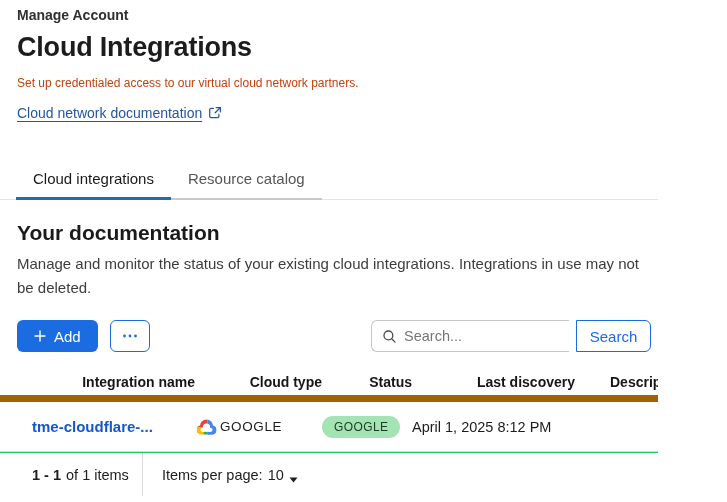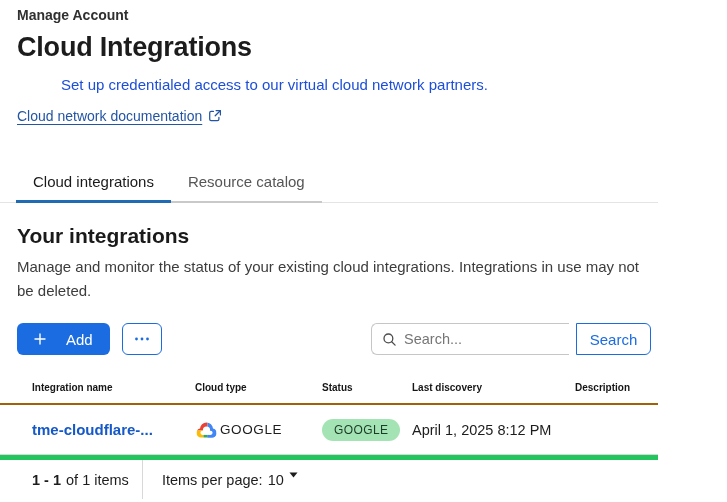--- a/index.html
+++ b/index.html
@@ -4,67 +4,67 @@
 <style>
   * { box-sizing: border-box; margin: 0; padding: 0; }
   html, body { background: #fff; }
   body { font-family: "Liberation Sans", sans-serif; color: #161616; }
   .page { width: 658px; height: 502px; background: #fff; overflow: hidden; position: relative; }
 
   
   .header { padding: 7px 17px 0; }
   .eyebrow { font-size: 14px; font-weight: 600; color: #303030; }
   .page-title { font-size: 27px; font-weight: 700; color: #1c1c1c; margin-top: 9px; letter-spacing: -0.2px; }
-  .page-desc { font-size: 15px; color: #1d4ed8; margin-top: 13px; margin-left: 44px; }
+  .page-desc { font-size: 12px; color: #c2410c; margin-top: 13px; }
   .doc-link { display: inline-flex; align-items: center; gap: 6px; margin-top: 15px;
               color: #2355a4; font-size: 14px; text-decoration: underline; text-underline-offset: 3px; cursor: pointer; }
 
   
   .tabs { display: flex; align-items: flex-end; margin-top: 36px; border-bottom: 1px solid #e4e4e4; padding-left: 16px; }
   .tab { font-size: 15px; padding: 12px 17px 10px; margin-bottom: -1px; cursor: pointer; }
   .tab.active { color: #1a1a1a; border-bottom: 3px solid #1f6cb5; }
   .tab.inactive { color: #565656; border-bottom: 2px solid #c9c9c9; padding-bottom: 11px; }
 
   
   .section-title { font-size: 21px; font-weight: 700; color: #1a1a1a; margin: 21px 17px 0; }
   .section-desc { font-size: 15px; color: #3d3d3d; line-height: 24px; margin: 7px 17px 0; max-width: 700px; }
 
   
   .toolbar { display: flex; justify-content: space-between; align-items: center; margin: 20px 7px 0 17px; height: 32px; }
   .toolbar-left { display: flex; align-items: center; gap: 12px; }
   .add-btn { height: 32px; background: #1b6ce1; border: none; border-radius: 6px; color: #fff;
-             font-family: inherit; font-size: 15px; padding: 0 17px; display: inline-flex; align-items: center; gap: 20px; cursor: pointer; }
+             font-family: inherit; font-size: 15px; padding: 0 17px; display: inline-flex; align-items: center; gap: 8px; cursor: pointer; }
   .overflow-btn { width: 40px; height: 32px; background: #fff; border: 1px solid #1b6ce1; border-radius: 6px;
                   display: inline-flex; align-items: center; justify-content: center; cursor: pointer; }
   .search-group { display: flex; height: 32px; width: 280px; gap: 7px; }
   .search-box { flex: 1; display: flex; align-items: center; gap: 7px; border: 1px solid #c6c6c6; border-right: none;
                 border-radius: 6px 0 0 6px; padding: 0 8px 0 10px; background: #fff; }
   .search-box input { border: none; outline: none; width: 100%; font-family: inherit; font-size: 14.5px; color: #161616; background: transparent; }
   .search-box input::placeholder { color: #767676; }
   .search-btn { width: 75px; background: #fff; border: 1px solid #1b6ce1; border-radius: 0 6px 6px 0;
                 color: #1b6ce1; font-family: inherit; font-size: 15px; cursor: pointer; }
 
   
   .tgrid { display: grid; grid-template-columns: 163px 127px 90px 163px 112px 1fr; align-items: center; padding: 0 16px 0 32px; }
-  .thead { height: 33px; margin-top: 17px; border-bottom: 2px solid #a16207; font-size: 10px; font-weight: 700; color: #161616; }
+  .thead { height: 33px; margin-top: 17px; border-bottom: 7px solid #a16207; font-size: 14px; font-weight: 700; color: #161616; text-align: right; }
   .trow { height: 50px; border-bottom: 1px solid #d8d8d8; }
   .cell-name { color: #1558c8; font-weight: 700; font-size: 15px; cursor: pointer; }
   .cell-cloud { display: flex; align-items: center; gap: 2px; font-size: 13.5px; letter-spacing: 0.6px; color: #1d1d1d; text-align: center; }
   .badge { display: inline-block; background: #a4e4b4; color: #1d3b27; font-size: 12px; letter-spacing: 0.4px;
            padding: 4px 12px; border-radius: 999px; }
   .cell-date { font-size: 14.5px; color: #1d1d1d; }
   .kebab-btn { justify-self: end; margin-right: 12px; background: none; border: none; cursor: pointer;
                display: flex; align-items: center; justify-content: center; width: 22px; height: 26px; }
 
   
-  .footer { height: 44px; border-top: 5px solid #22c55e; display: flex; align-items: center; padding-left: 32px; font-size: 14.5px; color: #1d1d1d; }
+  .footer { height: 44px; border-top: 1px solid #22c55e; display: flex; align-items: center; padding-left: 32px; font-size: 14.5px; color: #1d1d1d; }
   .range { font-weight: 700; margin-right: 5px; }
   .footer-divider { width: 1px; align-self: stretch; background: #d8d8d8; margin: 0 19px 0 13px; }
   .ipp { display: flex; align-items: center; gap: 5px; cursor: pointer; }
-  .ipp-value { display: flex; align-items: flex-start; gap: 5px; }
+  .ipp-value { display: flex; align-items: flex-end; gap: 5px; }
 </style>
 </head>
 <body>
 
 <div class="page">
 
   <div class="header">
     <div class="eyebrow">Manage Account</div>
     <h1 class="page-title">Cloud Integrations</h1>
     <p class="page-desc">Set up credentialed access to our virtual cloud network partners.</p>
@@ -82,21 +82,21 @@
 
   <div class="tabs">
     <div class="tab active">
       <span>Cloud integrations</span>
     </div>
     <div class="tab inactive">
       <span>Resource catalog</span>
     </div>
   </div>
 
-  <h2 class="section-title">Your integrations</h2>
+  <h2 class="section-title">Your documentation</h2>
   <p class="section-desc">Manage and monitor the status of your existing cloud integrations. Integrations in use may not be deleted.</p>
 
   <div class="toolbar">
     <div class="toolbar-left">
       <button class="add-btn">
         <span style="display:inline-flex;">
           <svg width="12" height="12" viewBox="0 0 12 12">
               <path d="M6 1v10M1 6h10" stroke="#ffffff" stroke-width="1.4" stroke-linecap="round"></path>
             </svg>
         </span>

